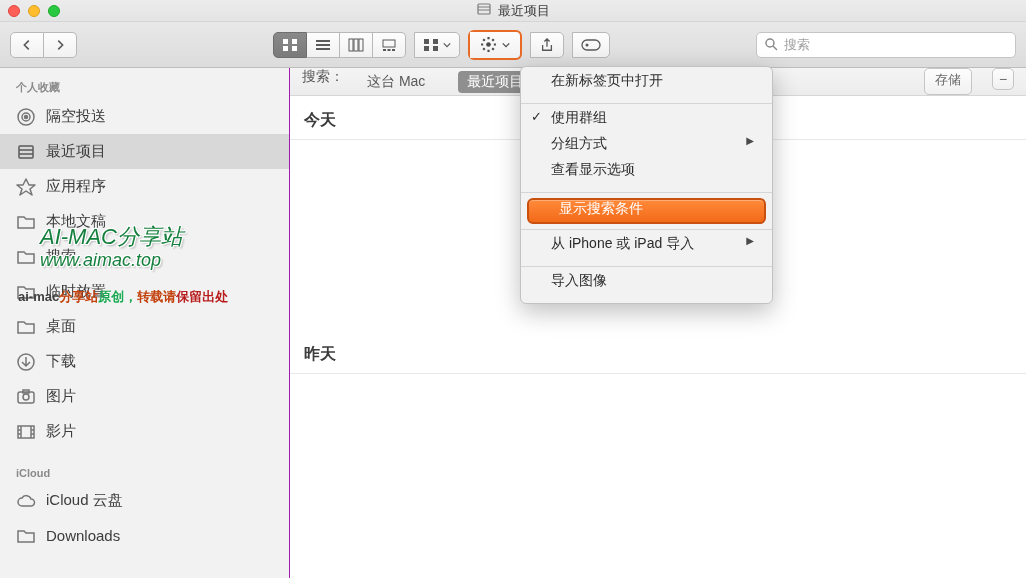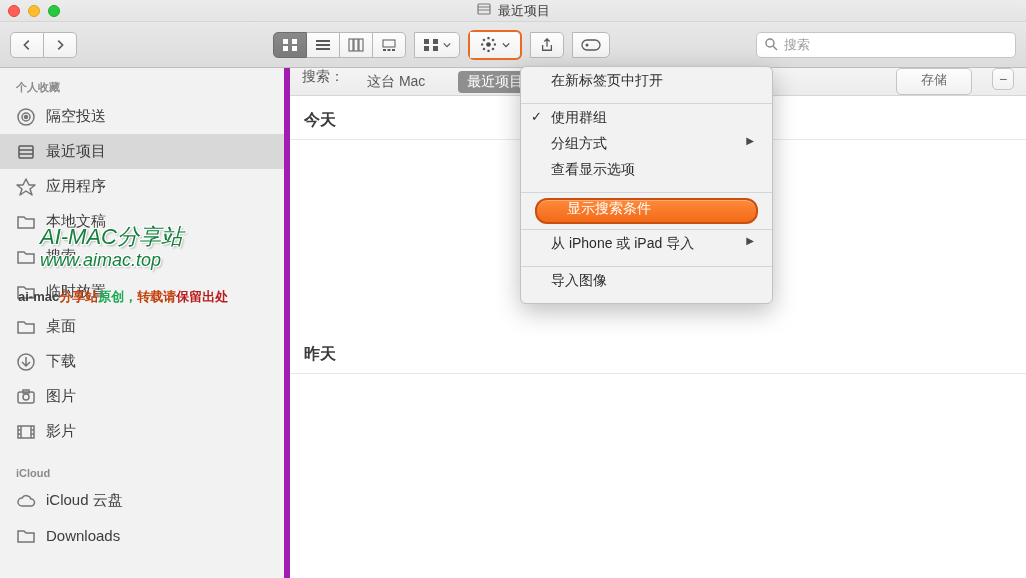--- a/index.html
+++ b/index.html
@@ -21,48 +21,48 @@
 .tb-btn:not(:first-child){border-left:none}
 .tb-single{border-radius:5px}
 .tb-btn.active{background:linear-gradient(#8a8a8a,#7a7a7a);color:#fff;border-color:#6e6e6e}
 .tb-btn svg{width:16px;height:14px;fill:currentColor}
 .gear-highlight{border:2px solid #e86a24 !important;border-radius:6px}
 .gear-highlight .tb-btn{border:none}
 .spacer{flex:1}
 .search-field{height:26px;width:260px;background:#fff;border:1px solid #c5c5c5;border-radius:5px;display:flex;align-items:center;padding:0 8px;gap:6px;color:#9e9e9e;font-size:13px}
 .search-field svg{width:13px;height:13px;fill:#8a8a8a}
 .body{flex:1;display:flex;min-height:0}
-.sidebar{width:290px;background:#f2f2f2;border-right:6px solid #a21caf;overflow:hidden;padding-top:6px;position:relative}
+.sidebar{width:290px;background:#f2f2f2;border-right:1px solid #a21caf;overflow:hidden;padding-top:6px;position:relative}
 .sb-section{font-size:11px;color:#8a8a8a;font-weight:600;padding:6px 16px 4px}
 .sb-item{height:35px;display:flex;align-items:center;gap:10px;padding:0 16px;font-size:15px;color:#3c3c3c;cursor:pointer}
 .sb-item.selected{background:#d8d8d8}
 .sb-item svg{width:20px;height:20px;fill:none;stroke:#767676;stroke-width:1.5}
 .sb-item.selected svg{stroke:#5a5a5a}
 .wm-text{position:absolute;left:40px;top:156px;font-size:22px;font-weight:400;font-style:italic;color:#15803d;text-shadow:-1px -1px 0 #fff,1px -1px 0 #fff,-1px 1px 0 #fff,1px 1px 0 #fff,2px 2px 2px rgba(0,0,0,.25);pointer-events:none;line-height:1.2}
 .wm-text .l2{font-size:18px}
 .wm-orig{position:absolute;left:18px;top:220px;font-size:13px;font-weight:700;pointer-events:none}
 .wm-orig span:nth-child(1){color:#404040}
 .wm-orig span:nth-child(2){color:#c2410c}
 .wm-orig span:nth-child(3){color:#1aab52}
 .wm-orig span:nth-child(4){color:#c2410c}
 .wm-orig span:nth-child(5){color:#b91c1c}
 .main{flex:1;display:flex;flex-direction:column;background:#fff;position:relative}
 .search-bar{height:28px;background:linear-gradient(#f4f4f4,#ececec);border-bottom:1px solid #d6d6d6;display:flex;padding:0 12px;gap:14px;font-size:14px;color:#5a5a5a}
 .search-scope{display:flex;align-items:center;gap:24px}
 .scope-pill{padding:2px 9px;border-radius:4px;cursor:pointer}
 .scope-pill.active{background:#8f8f8f;color:#fff}
-.save-btn{margin-left:auto;border:1px solid #c5c5c5;border-radius:5px;padding:2px 24px;font-size:13px;color:#6b6b6b;background:linear-gradient(#fdfdfd,#f1f1f1);cursor:pointer}
+.save-btn{margin-left:auto;border:1px solid #c5c5c5;border-radius:5px;padding:2px 10px;font-size:13px;color:#6b6b6b;background:linear-gradient(#fdfdfd,#f1f1f1);cursor:pointer}
 .minus-btn{width:22px;height:22px;border:1px solid #c5c5c5;border-radius:5px;display:flex;align-items:center;justify-content:center;color:#6b6b6b;background:linear-gradient(#fdfdfd,#f1f1f1);cursor:pointer;margin-left:6px}
 .day-header{font-size:16px;font-weight:700;color:#3c3c3c;padding:14px 14px 8px;border-bottom:1px solid #e8e8e8}
 .context-menu{position:absolute;left:520px;top:66px;width:253px;background:#f2f2f2;border:1px solid #c2c2c2;border-radius:6px;box-shadow:0 8px 24px rgba(0,0,0,.25);padding:5px 0;font-size:14px;color:#2c2c2c;z-index:50}
 .cm-item{height:26px;display:flex;align-items:flex-start;padding:0 18px 0 30px;position:relative;cursor:pointer}
 .cm-item .check{position:absolute;left:10px;font-size:13px}
 .cm-item .arrow{margin-left:auto;font-size:10px;color:#4a4a4a}
 .cm-sep{height:1px;background:#d5d5d5;margin:5px 0}
-.cm-item.highlighted{margin:2px 14px;border-radius:12px;background:linear-gradient(#ff8a3a,#f26a18);color:#fff;border:2px solid #c94f0e;box-shadow:inset 0 1px 0 rgba(255,255,255,.3)}
+.cm-item.highlighted{margin:2px 6px;border-radius:6px;background:linear-gradient(#ff8a3a,#f26a18);color:#fff;border:2px solid #c94f0e;box-shadow:inset 0 1px 0 rgba(255,255,255,.3)}
 </style>
 </head>
 <body>
 
 <div class="window">
 
   <div class="titlebar">
     <div class="traffic">
       <div class="dot red"></div>
       <div class="dot yellow"></div>

